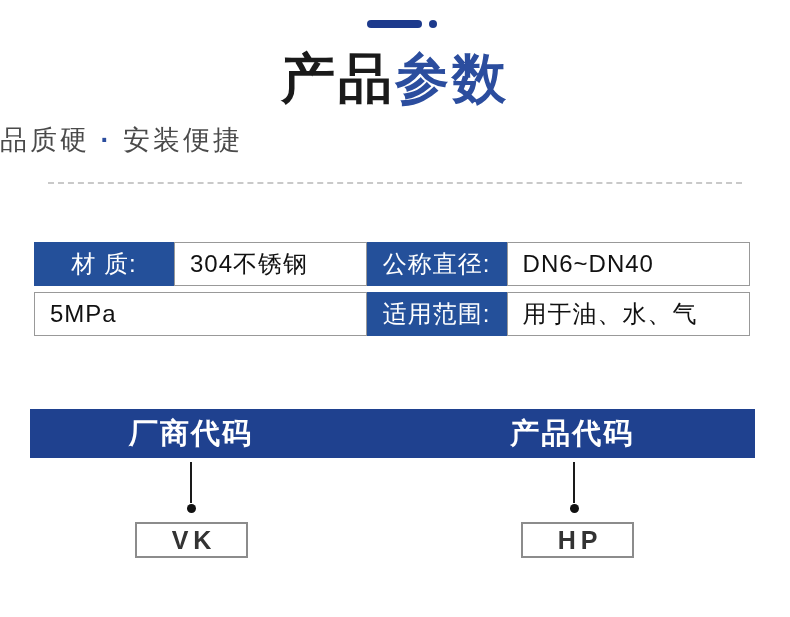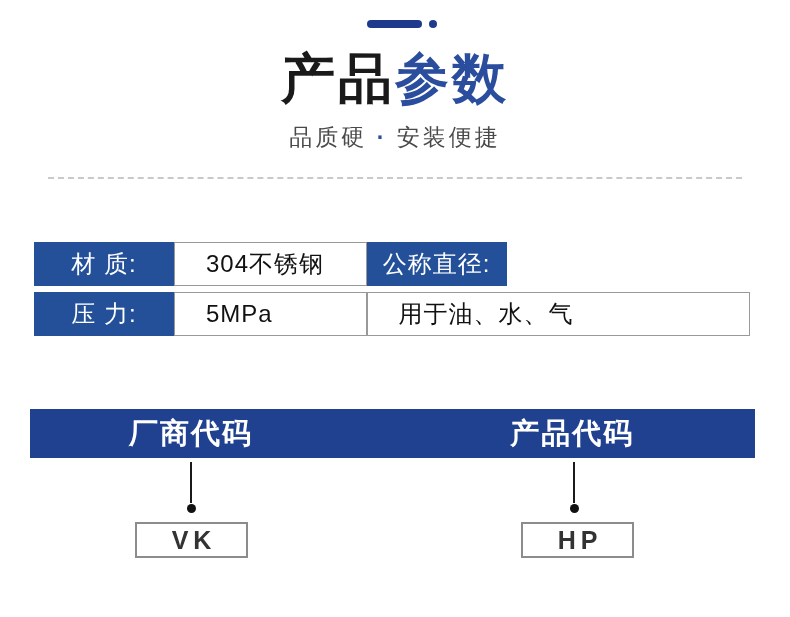--- a/index.html
+++ b/index.html
@@ -39,22 +39,21 @@
     font-size: 54px;
     font-weight: bold;
     letter-spacing: 3px;
     line-height: 1.1;
     color: var(--title_black, #1a1a1a);
   }
   .title .blue { color: var(--title_blue, #2b4d9e); }
 
   .subtitle {
     margin-top: 14px;
-    text-align: center;
-    font-size: 23px;
+    font-size: 27px;
     letter-spacing: 3px;
     color: #4a4a4a;
   }
   .subtitle .dot { color: var(--title_blue, #2b4d9e); font-weight: bold; }
 
   .divider {
     margin: 24px 48px 0 48px;
     border-top: 2px dashed #c9c9c9;
     height: 0;
   }
@@ -82,21 +81,21 @@
     align-items: center;
     justify-content: center;
     letter-spacing: 1px;
   }
   .spec-value {
     flex: 1;
     background: #ffffff;
     border: 1px solid #999999;
     display: flex;
     align-items: center;
-    padding-left: 31px;
+    padding-left: 15px;
     font-size: 24px;
     color: #111111;
     letter-spacing: 1px;
     white-space: nowrap;
   }
 
   
   .code-bar {
     position: absolute;
     top: 409px; left: 30px; right: 35px;
@@ -167,29 +166,30 @@
 
 <div class="divider"></div>
 
 <div class="spec-table">
   <div class="spec-col left">
     <div class="spec-row">
       <div class="spec-label">材 质:</div>
       <div class="spec-value">304不锈钢</div>
     </div>
     <div class="spec-row">
-      <div class="spec-label">压 力:</div>
       <div class="spec-value">5MPa</div>
     </div>
   </div>
   <div class="spec-col right">
     <div class="spec-row">
       <div class="spec-label">公称直径:</div>
-    </div>
-    <div class="spec-row">
+      <div class="spec-value">DN6~DN40</div>
+    </div>
+    <div class="spec-row">
+      <div class="spec-label">适用范围:</div>
       <div class="spec-value">用于油、水、气</div>
     </div>
   </div>
 </div>
 
 <div class="code-bar">
   <span class="code-heading c2">产品代码</span>
   <span class="code-heading c1">厂商代码</span>
 </div>
 

